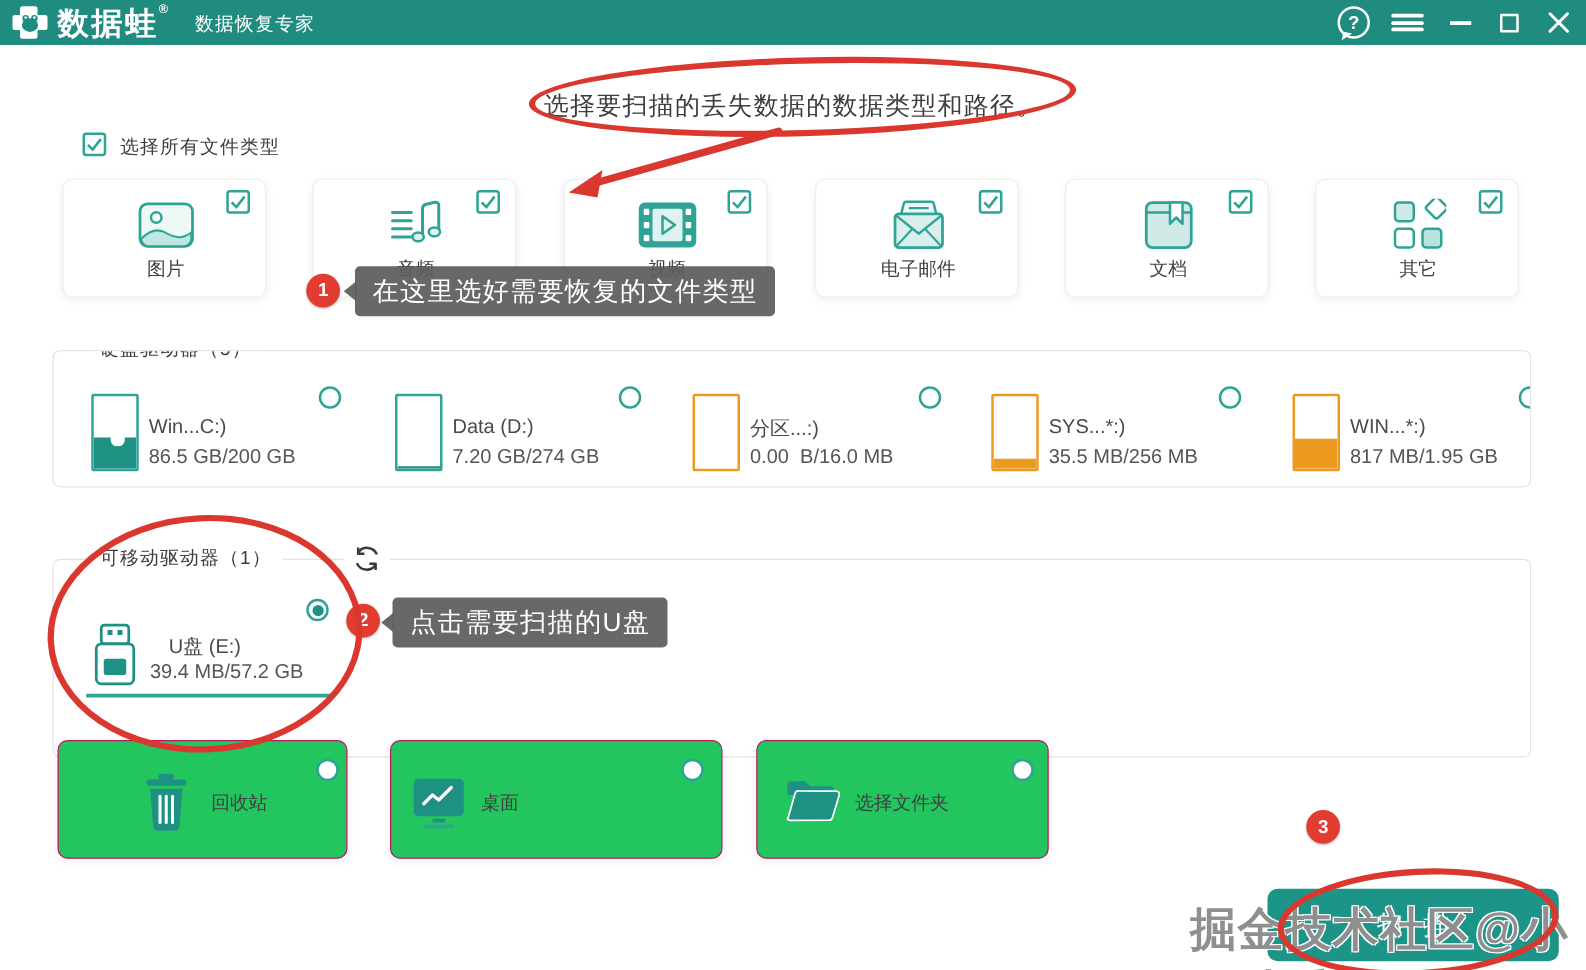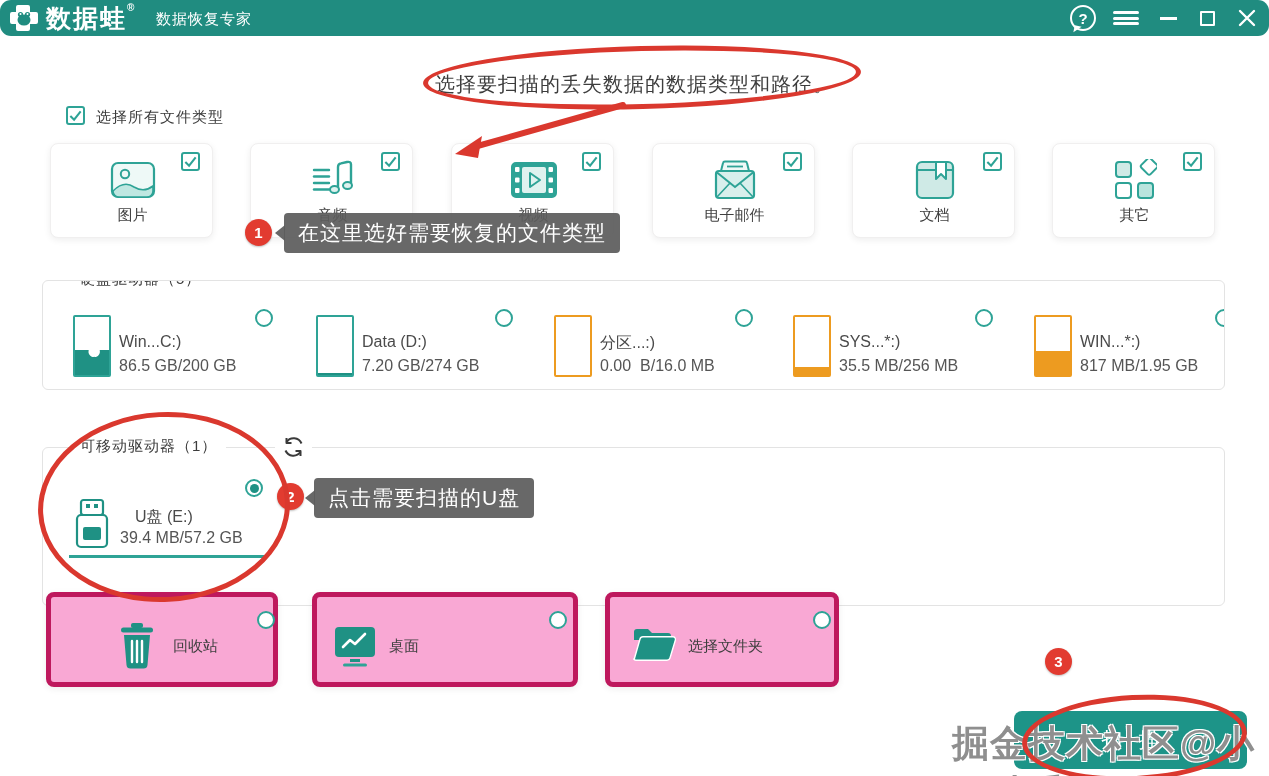--- a/index.html
+++ b/index.html
@@ -2,21 +2,21 @@
 <html><head>
 <meta charset="utf-8">
 <style>
   * { margin:0; padding:0; box-sizing:border-box; }
   html,body { background:#fff; }
   body { font-family:"Liberation Sans","DejaVu Sans",sans-serif; }
   #root { position:relative; width:1269px; height:776px; background:#fff; overflow:hidden; }
   .abs { position:absolute; }
 
   
-  .app-header { position:absolute; left:0; top:0; width:1269px; height:36px; background:#208C80;border-radius:11px; }
+  .app-header { position:absolute; left:0; top:0; width:1269px; height:36px; background:#208C80; }
   .app-name { position:absolute; left:46px; top:2px; color:#fff; font-size:25px; font-weight:bold; letter-spacing:2px; }
   .reg-mark { font-size:10px; vertical-align:top; }
   .tagline { position:absolute; left:156px; top:10px; color:#fff; font-size:15px; letter-spacing:1px; }
   .win-btn { position:absolute; top:0; height:36px; display:flex; align-items:center; justify-content:center; cursor:pointer; }
   .help-circle { width:26px; height:26px; border:2px solid #fff; border-radius:50%; color:#fff; font-size:15px; font-weight:bold; display:flex; align-items:center; justify-content:center; position:relative; }
   .help-tail { position:absolute; left:2px; bottom:-4px; width:0; height:0; border-left:7px solid #fff; border-bottom:7px solid transparent; transform:rotate(12deg); }
   .menu-bar { width:26px; height:3px; background:#fff; border-radius:2px; margin:2.5px 0; }
 
   
   .page-title { position:absolute; left:0; top:71px; width:1269px; text-align:center; font-size:20px; color:#3d3d3d; letter-spacing:1px; }
@@ -26,21 +26,21 @@
   .radio { width:18px; height:18px; border:2px solid #2EA396; border-radius:50%; background:#fff; }
   .radio.sel { display:flex; align-items:center; justify-content:center; }
   .radio.sel::after { content:""; width:9px; height:9px; border-radius:50%; background:#1f9184; }
 
   
   .type-card { position:absolute; top:143px; width:163px; height:95px; background:#fff; border:1px solid #f0efef; border-radius:8px; box-shadow:0 2px 7px rgba(0,0,0,.07); }
   .type-card .cb { position:absolute; right:12px; top:8px; }
   .type-icon { position:absolute; left:0; top:12px; width:163px; height:48px; display:flex; align-items:center; justify-content:center; }
   .type-label { position:absolute; left:0; bottom:12px; width:163px; text-align:center; font-size:15px; color:#3f3f3f; }
 
-  .loc-card { position:absolute; top:592px; height:95px; background:#f9a8d4; border:5px solid #be185d; border-radius:8px; box-shadow:0 2px 7px rgba(0,0,0,.07); }
+  .loc-card { position:absolute; top:592px; height:95px; background:#22c55e; border:1px solid #be185d; border-radius:8px; box-shadow:0 2px 7px rgba(0,0,0,.07); }
   .loc-label { position:absolute; top:40px; font-size:15px; color:#3f3f3f; }
 
   
   .panel { position:absolute; left:42px; width:1183px; border:1px solid #e3e3e3; border-radius:6px; background:#fff; }
   .legend { position:absolute; left:28px; top:-11px; background:#fff; padding:0 9px; font-size:15px; color:#3c3c3c; letter-spacing:1px; }
 
   .drive-icon { position:absolute; width:38px; height:62px; border:2px solid #2EA396; border-radius:2px; background:#fff; overflow:hidden; }
   .drive-icon.orange { border-color:#ED9B20; }
   .fill { position:absolute; left:0; bottom:0; width:100%; background:#1f9184; }
   .drive-icon.orange .fill { background:#ED9B20; }

